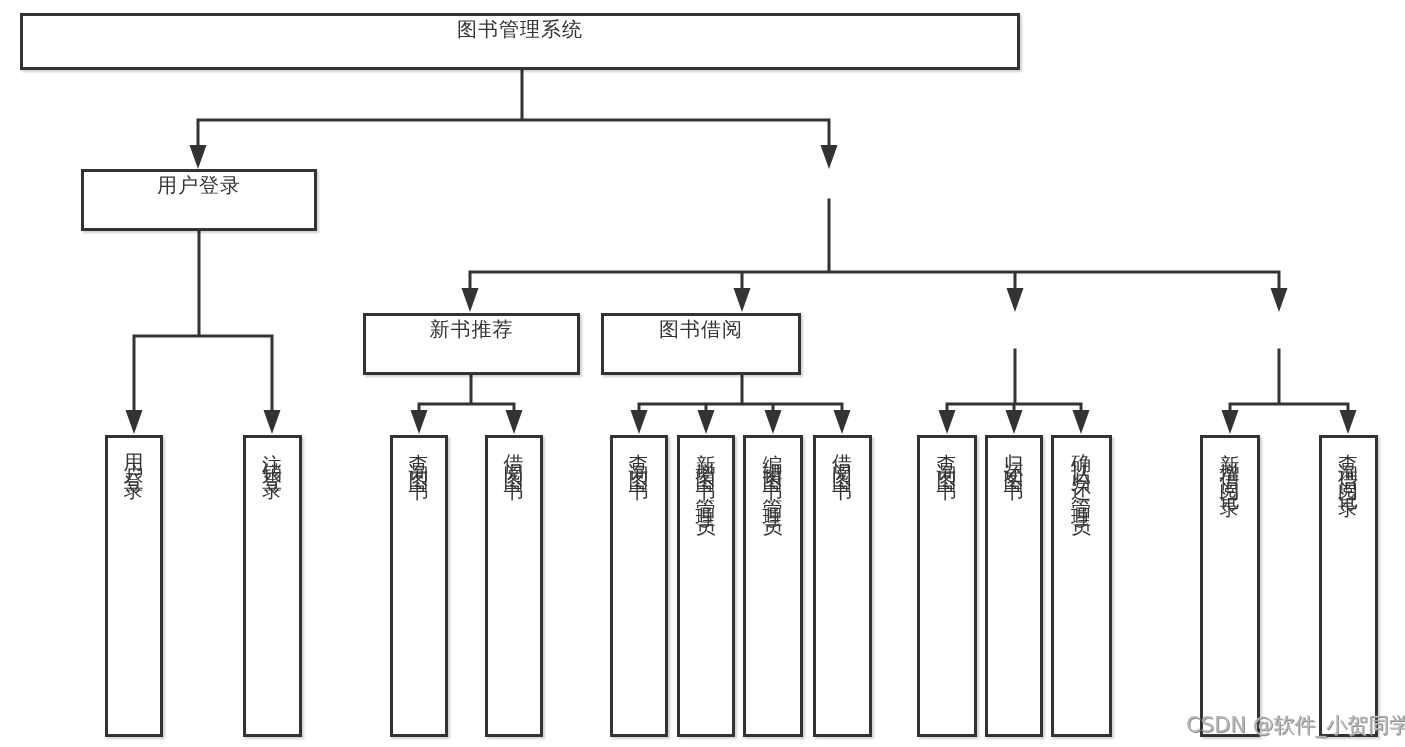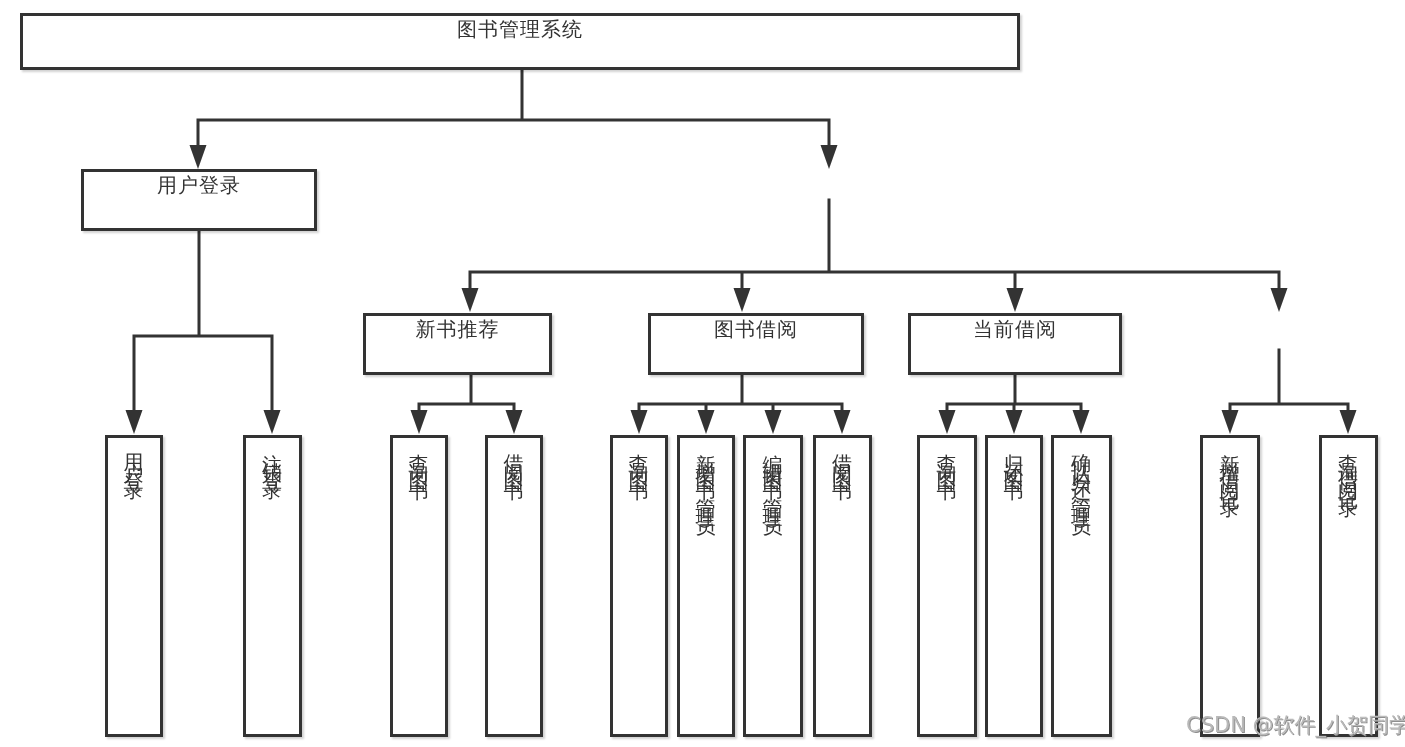--- a/index.html
+++ b/index.html
@@ -78,28 +78,25 @@
   </svg>
 
   <div class="box hbox" style="left:20px;top:13px;width:1000px;height:57px">
     <span class="htext">图书管理系统</span>
   </div>
 
   <div class="box hbox" style="left:81px;top:169px;width:236px">
     <span class="htext">用户登录</span>
   </div>
 
-  <div class="box hbox" style="left:363px;top:313px;width:189px">
+  <div class="box hbox" style="left:363px;top:313px;width:217px">
     <span class="htext">新书推荐</span>
   </div>
-  <div class="box hbox" style="left:648px;top:313px;width:216px">
+  <div class="box hbox" style="left:601px;top:313px;width:200px">
     <span class="htext">图书借阅</span>
-  </div>
-  <div class="box hbox" style="left:908px;top:313px;width:214px">
-    <span class="htext">当前借阅</span>
   </div>
 
   <div class="box leaf" style="left:105px;width:58px">
     <span class="vtext">用户登录</span>
   </div>
   <div class="box leaf" style="left:243px;width:59px">
     <span class="vtext">注销登录</span>
   </div>
 
   <div class="box leaf" style="left:390px;width:58px">

